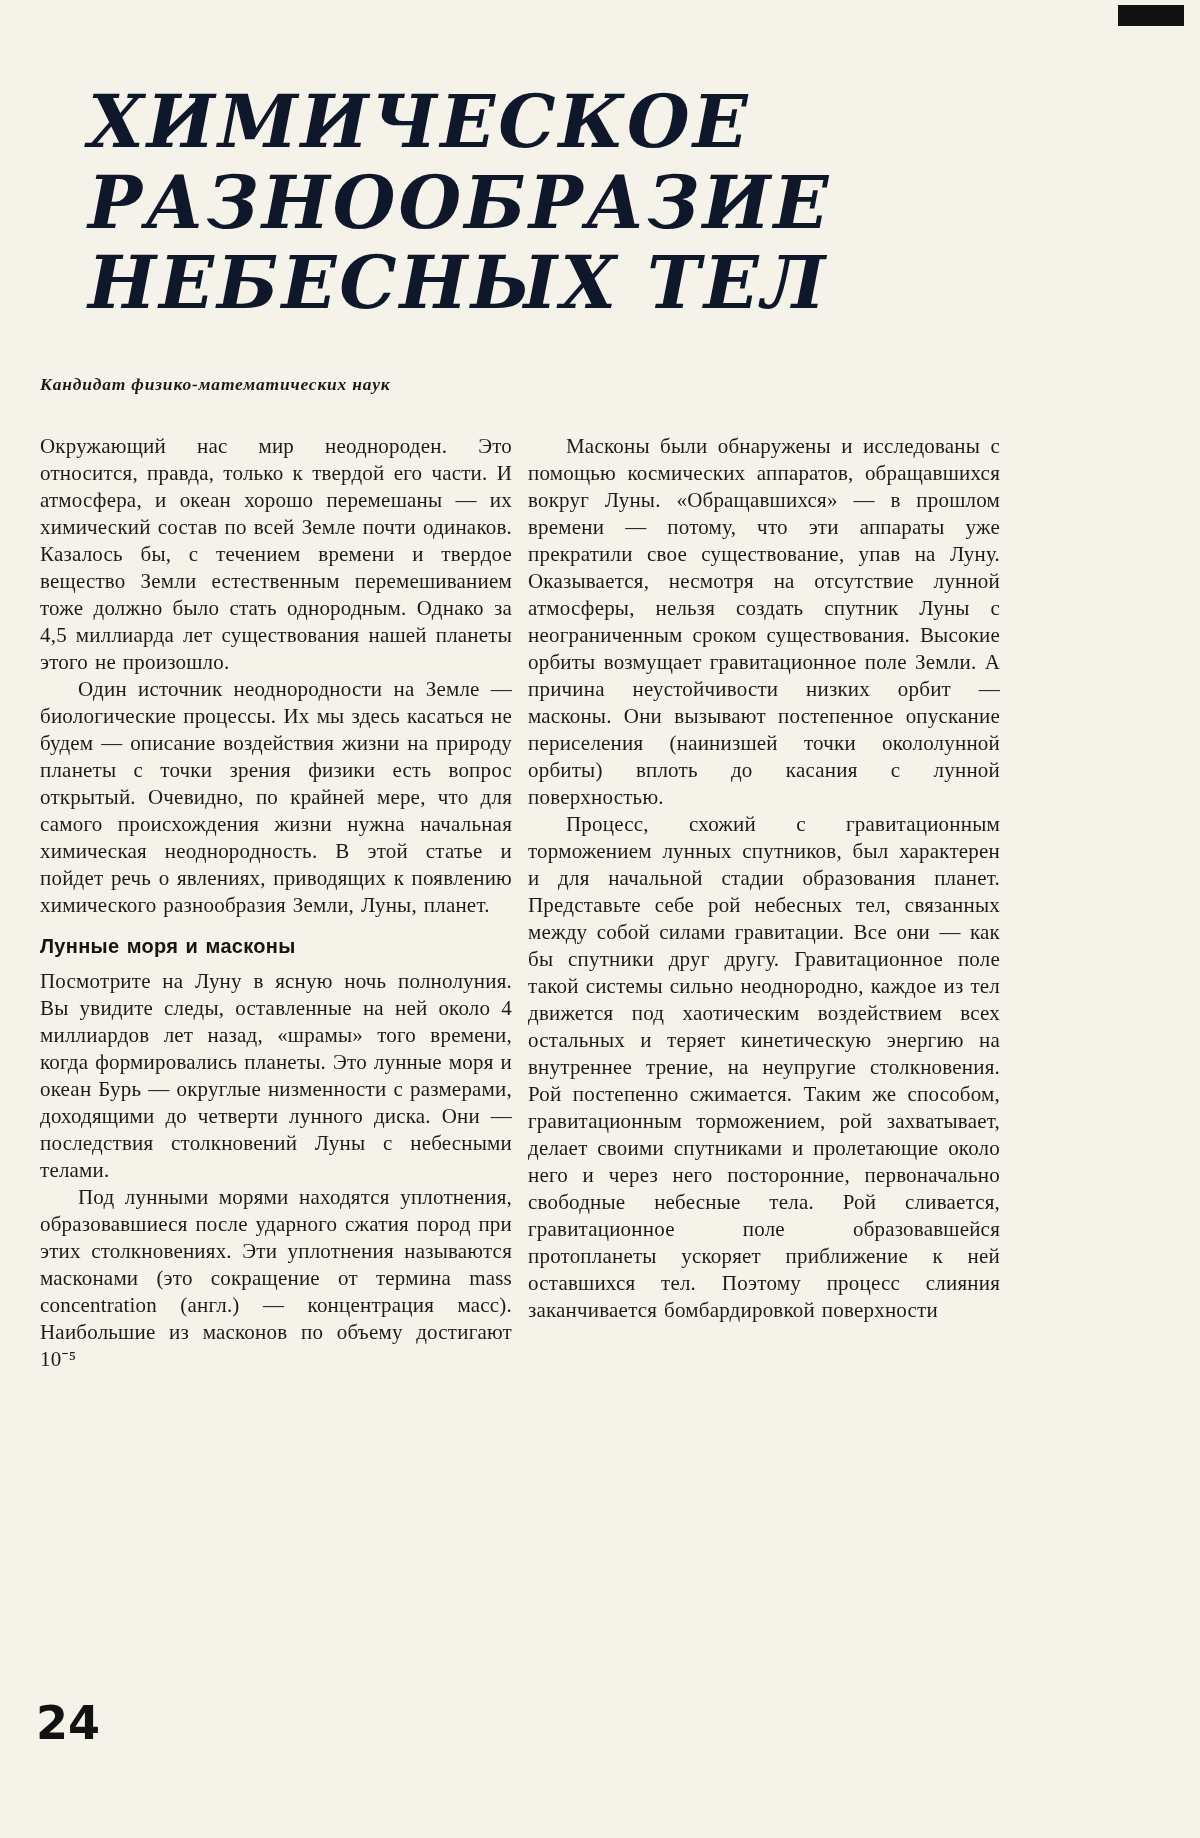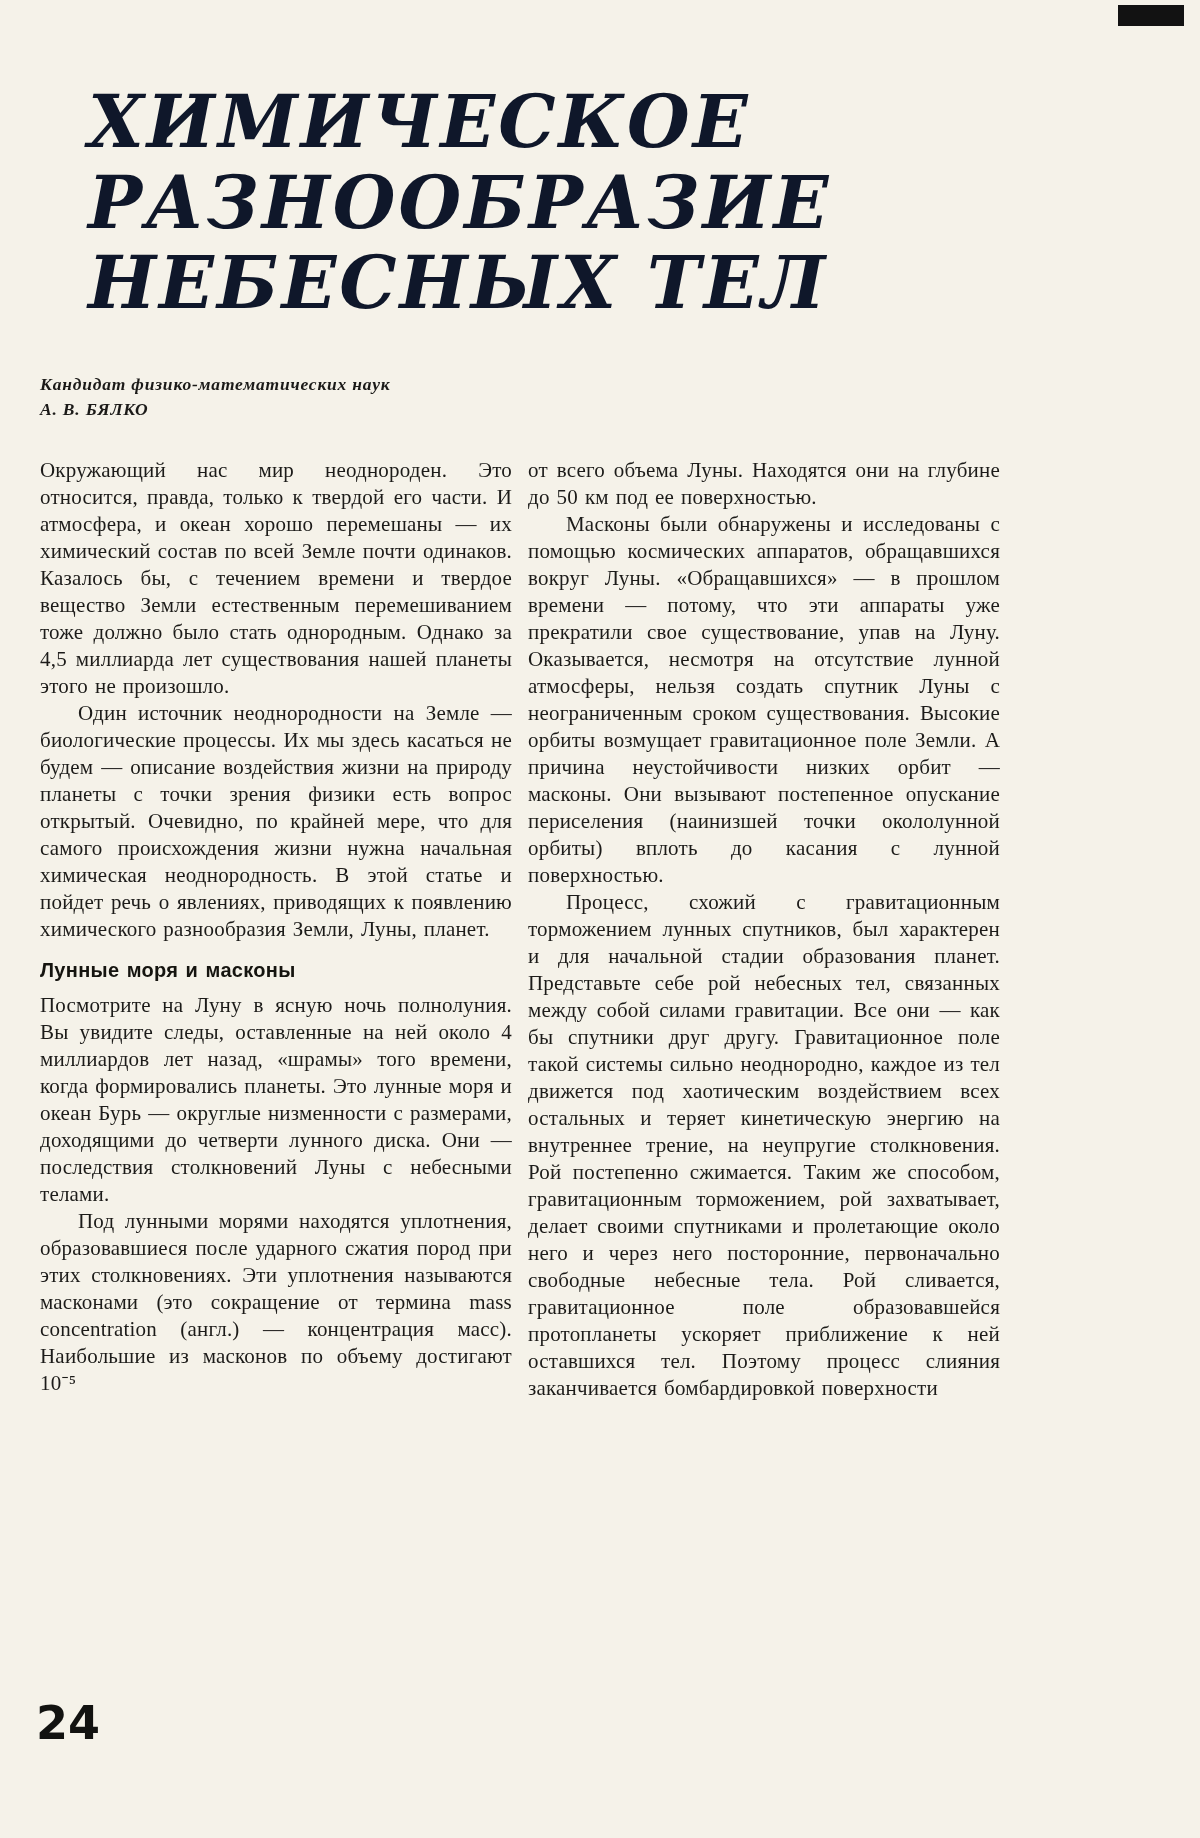--- a/index.html
+++ b/index.html
@@ -96,35 +96,33 @@
 <div class="page-inner">
 
   <h1 class="title">
     <div>ХИМИЧЕСКОЕ</div>
     <div>РАЗНООБРАЗИЕ</div>
     <div>НЕБЕСНЫХ ТЕЛ</div>
   </h1>
 
   <div class="byline">
     <div>Кандидат физико-математических наук</div>
-    <div>А. В. БЯЛКО</div>
   </div>
 
   <div class="columns">
 
     <div class="col">
       <p class="no-indent">Окружающий нас мир неоднороден. Это относится, правда, только к твердой его части. И атмосфера, и океан хорошо перемешаны — их химический состав по всей Земле почти одинаков. Казалось бы, с течением времени и твердое вещество Земли естественным перемешиванием тоже должно было стать однородным. Однако за 4,5 миллиарда лет существования нашей планеты этого не произошло.</p>
       <p>Один источник неоднородности на Земле — биологические процессы. Их мы здесь касаться не будем — описание воздействия жизни на природу планеты с точки зрения физики есть вопрос открытый. Очевидно, по крайней мере, что для самого происхождения жизни нужна начальная химическая неоднородность. В этой статье и пойдет речь о явлениях, приводящих к появлению химического разнообразия Земли, Луны, планет.</p>
       <h3 class="section-heading">Лунные моря и масконы</h3>
       <p class="no-indent">Посмотрите на Луну в ясную ночь полнолуния. Вы увидите следы, оставленные на ней около 4 миллиардов лет назад, «шрамы» того времени, когда формировались планеты. Это лунные моря и океан Бурь — округлые низменности с размерами, доходящими до четверти лунного диска. Они — последствия столкновений Луны с небесными телами.</p>
       <p>Под лунными морями находятся уплотнения, образовавшиеся после ударного сжатия пород при этих столкновениях. Эти уплотнения называются масконами (это сокращение от термина mass concentration (англ.) — концентрация масс). Наибольшие из масконов по объему достигают 10⁻⁵</p>
     </div>
 
     <div class="col">
-      <p class="no-indent">от всего объема Луны. Находятся они на глубине до 50 км под ее поверхностью.</p>
       <p>Масконы были обнаружены и исследованы с помощью космических аппаратов, обращавшихся вокруг Луны. «Обращавшихся» — в прошлом времени — потому, что эти аппараты уже прекратили свое существование, упав на Луну. Оказывается, несмотря на отсутствие лунной атмосферы, нельзя создать спутник Луны с неограниченным сроком существования. Высокие орбиты возмущает гравитационное поле Земли. А причина неустойчивости низких орбит — масконы. Они вызывают постепенное опускание периселения (наинизшей точки окололунной орбиты) вплоть до касания с лунной поверхностью.</p>
       <p>Процесс, схожий с гравитационным торможением лунных спутников, был характерен и для начальной стадии образования планет. Представьте себе рой небесных тел, связанных между собой силами гравитации. Все они — как бы спутники друг другу. Гравитационное поле такой системы сильно неоднородно, каждое из тел движется под хаотическим воздействием всех остальных и теряет кинетическую энергию на внутреннее трение, на неупругие столкновения. Рой постепенно сжимается. Таким же способом, гравитационным торможением, рой захватывает, делает своими спутниками и пролетающие около него и через него посторонние, первоначально свободные небесные тела. Рой сливается, гравитационное поле образовавшейся протопланеты ускоряет приближение к ней оставшихся тел. Поэтому процесс слияния заканчивается бомбардировкой поверхности</p>
     </div>
 
   </div>
 
 </div>
 
 <div class="page-number">24</div>
 

